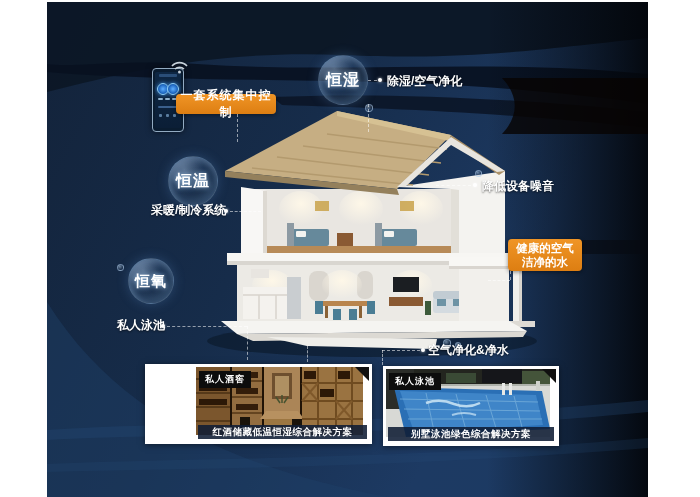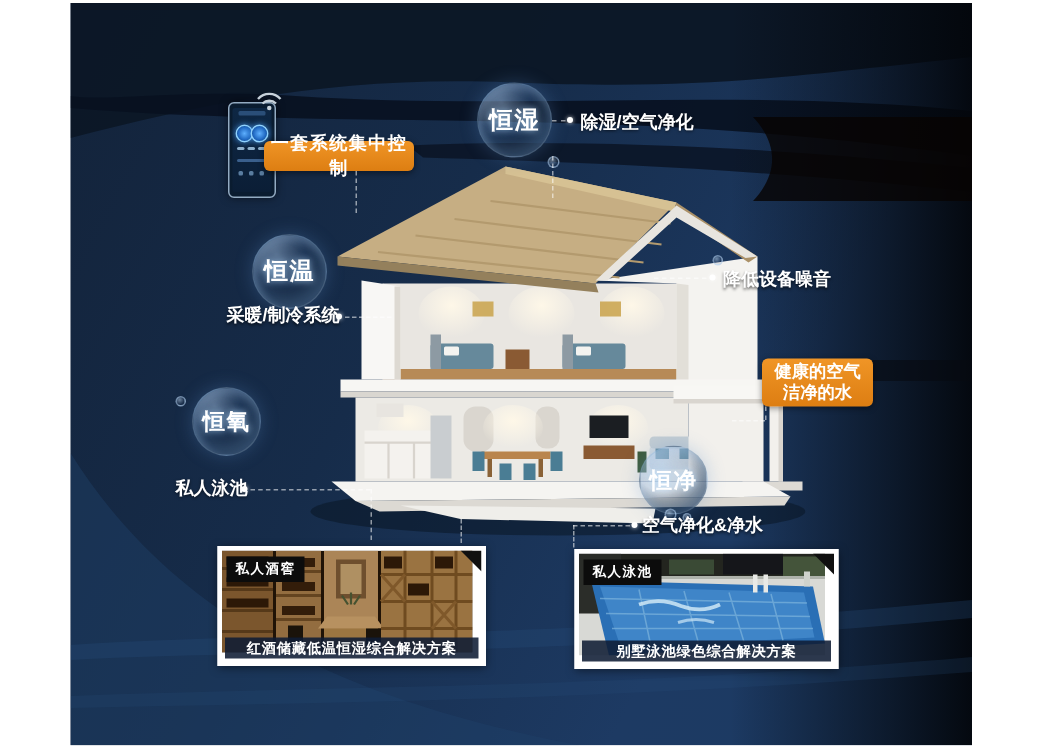--- a/index.html
+++ b/index.html
@@ -218,32 +218,29 @@
 
   <div class="bubble" style="left:81px;top:256px;width:44px;height:44px;font-size:15px;">
     <span>恒氧</span>
   </div>
   <div class="minibub" style="left:70px;top:262px;width:5px;height:5px;"></div>
   <div class="note" style="left:70px;top:315px;">私人泳池</div>
   <div class="bullet" style="left:114px;top:322px;"></div>
   <div class="dash-h" style="left:120px;top:324px;width:80px;"></div>
   <div class="dash-v" style="left:200px;top:324px;height:34px;"></div>
 
-  <div class="bubble" style="left:379px;top:295px;width:44px;height:44px;font-size:15px;">
-    <span>恒净</span>
-  </div>
   <div class="minibub" style="left:396px;top:337px;width:6px;height:6px;"></div>
   <div class="minibub" style="left:408px;top:340px;width:4px;height:4px;"></div>
   <div class="dash-h" style="left:335px;top:348px;width:38px;"></div>
   <div class="bullet" style="left:374px;top:346px;"></div>
   <div class="note" style="left:381px;top:340px;">空气净化&amp;净水</div>
   <div class="dash-v" style="left:335px;top:348px;height:15px;"></div>
   <div class="dash-v" style="left:260px;top:344px;height:16px;"></div>
 
-  <div class="card" style="left:98px;top:362px;width:173px;height:74px;">
+  <div class="card" style="left:98px;top:362px;width:173px;height:74px;padding-left:48px;">
     <div class="photo">
       <svg width="167" height="68" viewBox="0 0 167 68">
         <rect width="167" height="68" fill="#1c1007"></rect>
         <rect x="0" y="0" width="34" height="68" fill="#8a6236"></rect>
         <path d="M0,12 H34 M0,26 H34 M0,40 H34 M0,54 H34" stroke="#5d3f1e" stroke-width="2"></path>
         <rect x="3" y="4" width="28" height="6" fill="#2a1708"></rect>
         <rect x="3" y="18" width="28" height="6" fill="#2a1708"></rect>
         <rect x="3" y="32" width="28" height="6" fill="#2a1708"></rect>
         <rect x="36" y="0" width="30" height="68" fill="#a87e4e"></rect>
         <path d="M36,14 H66 M36,30 H66 M36,46 H66" stroke="#6e4c26" stroke-width="2"></path>

